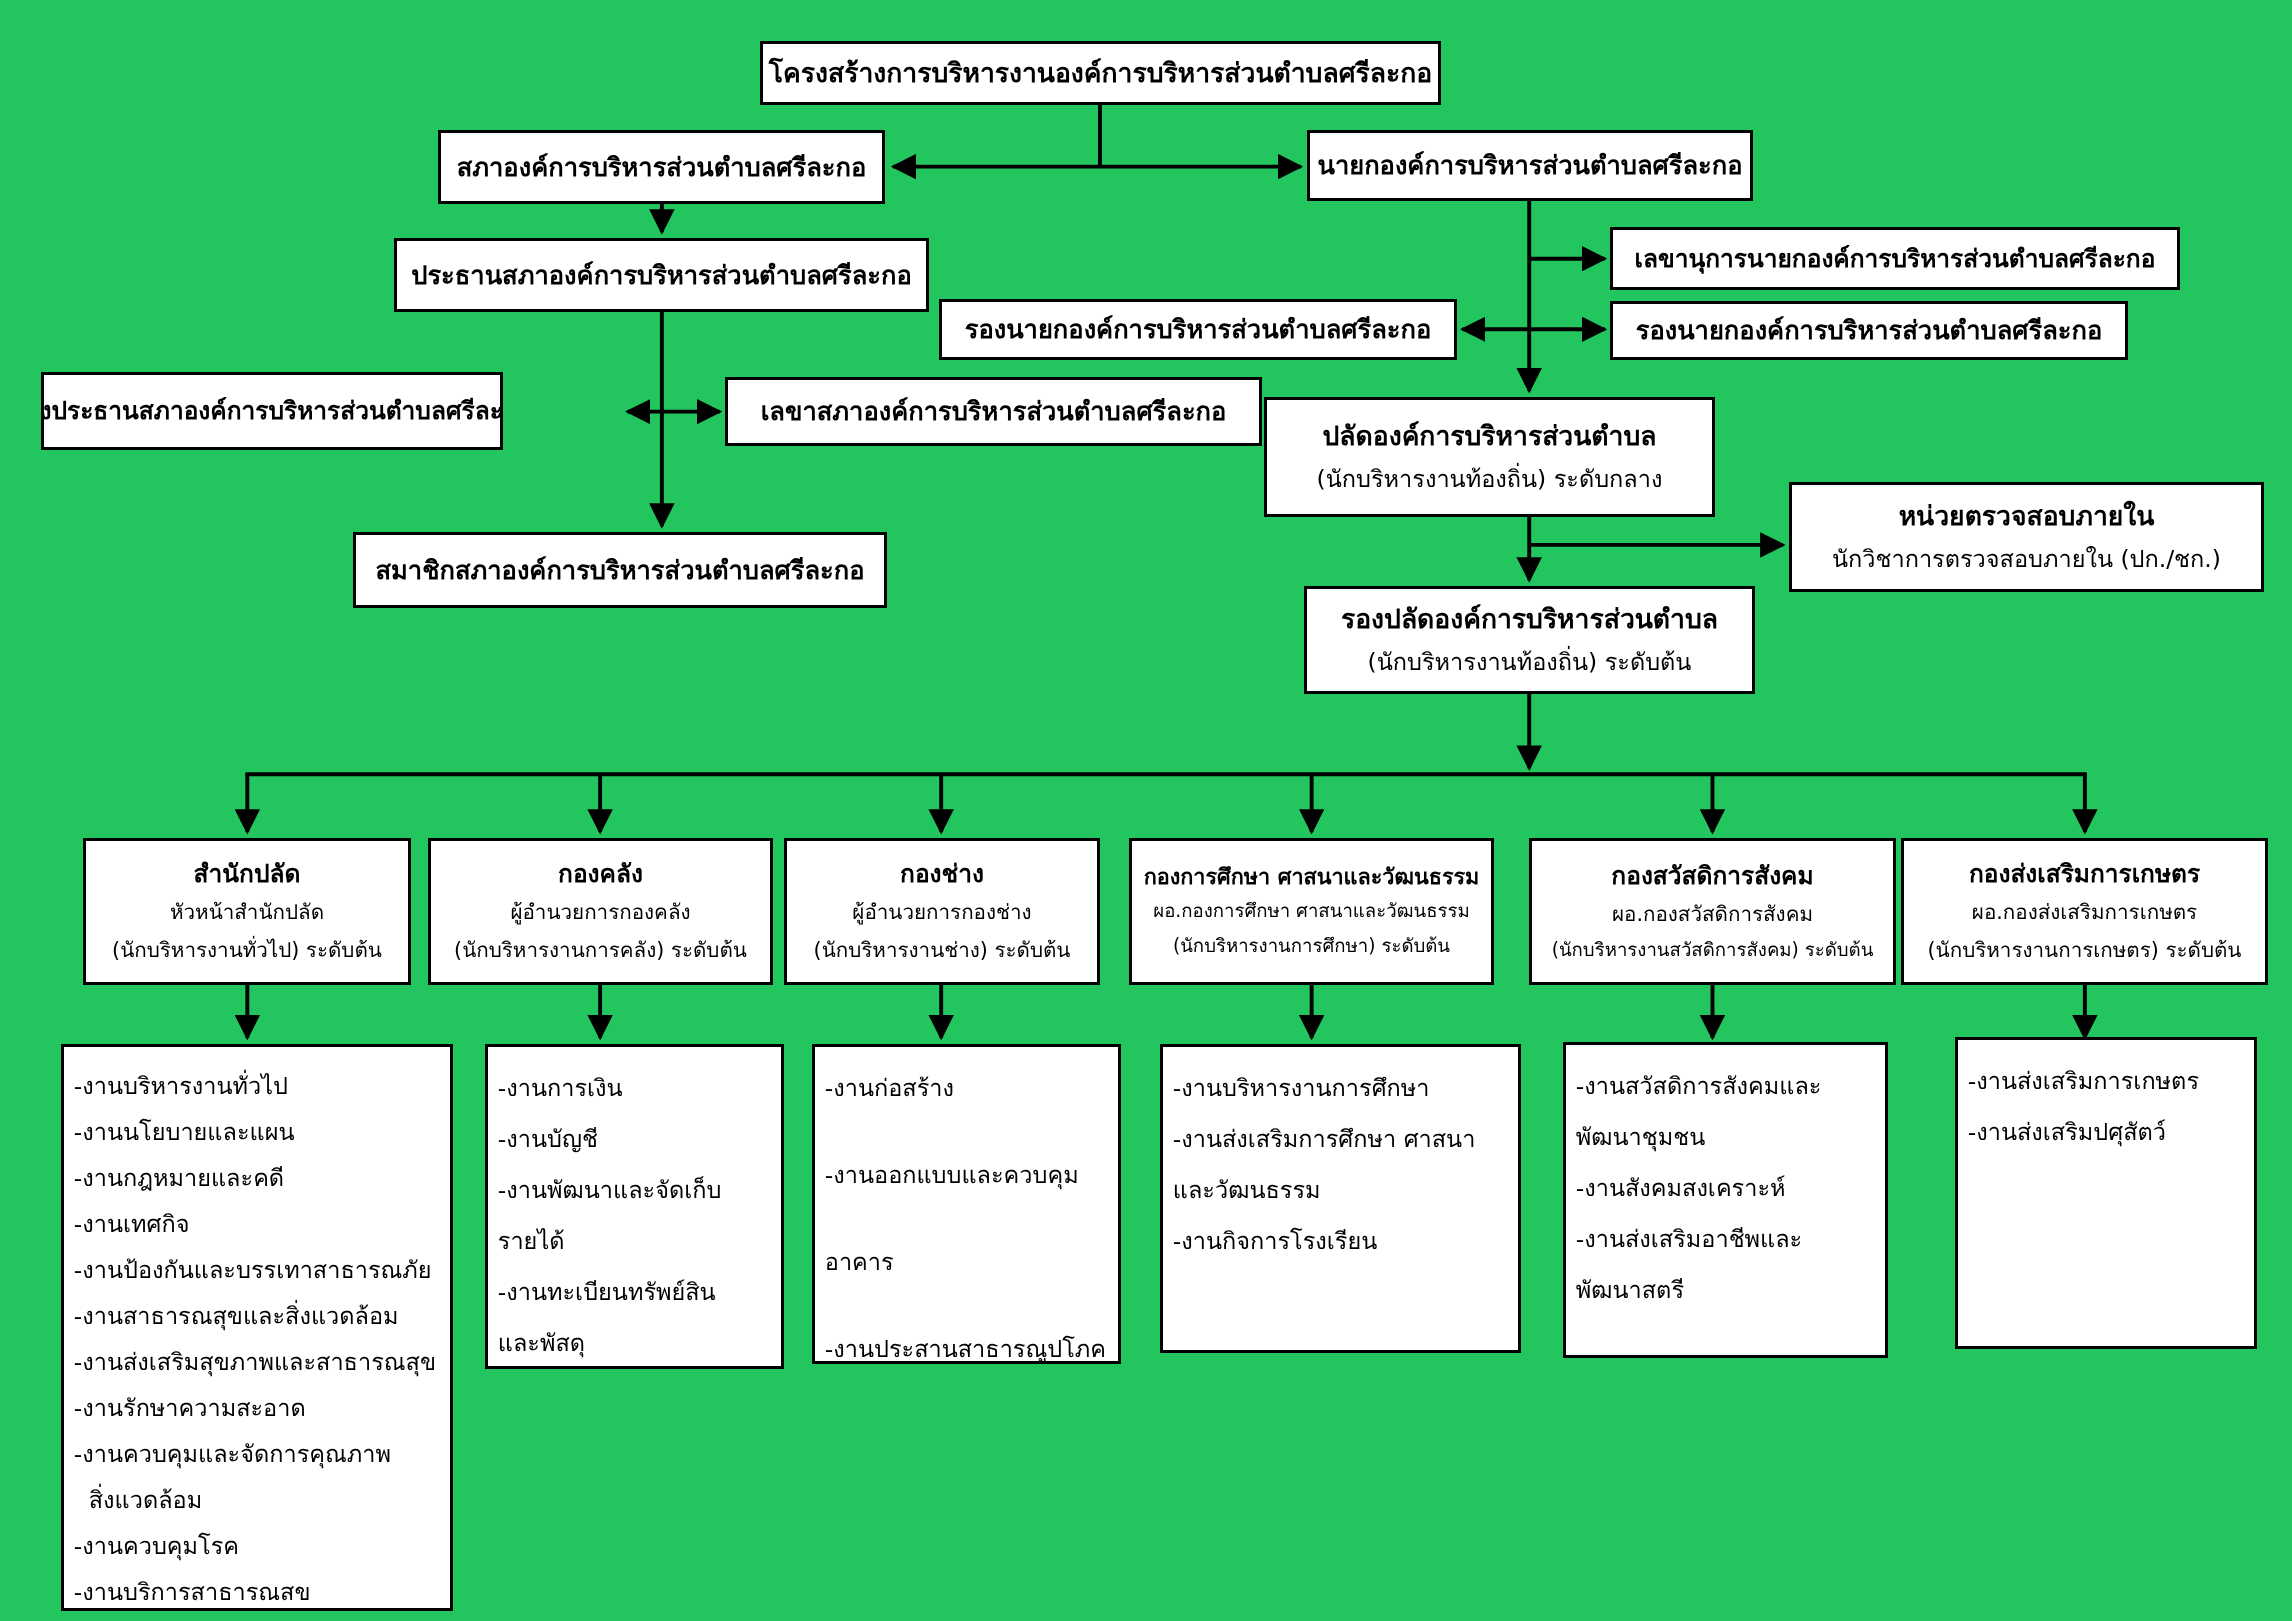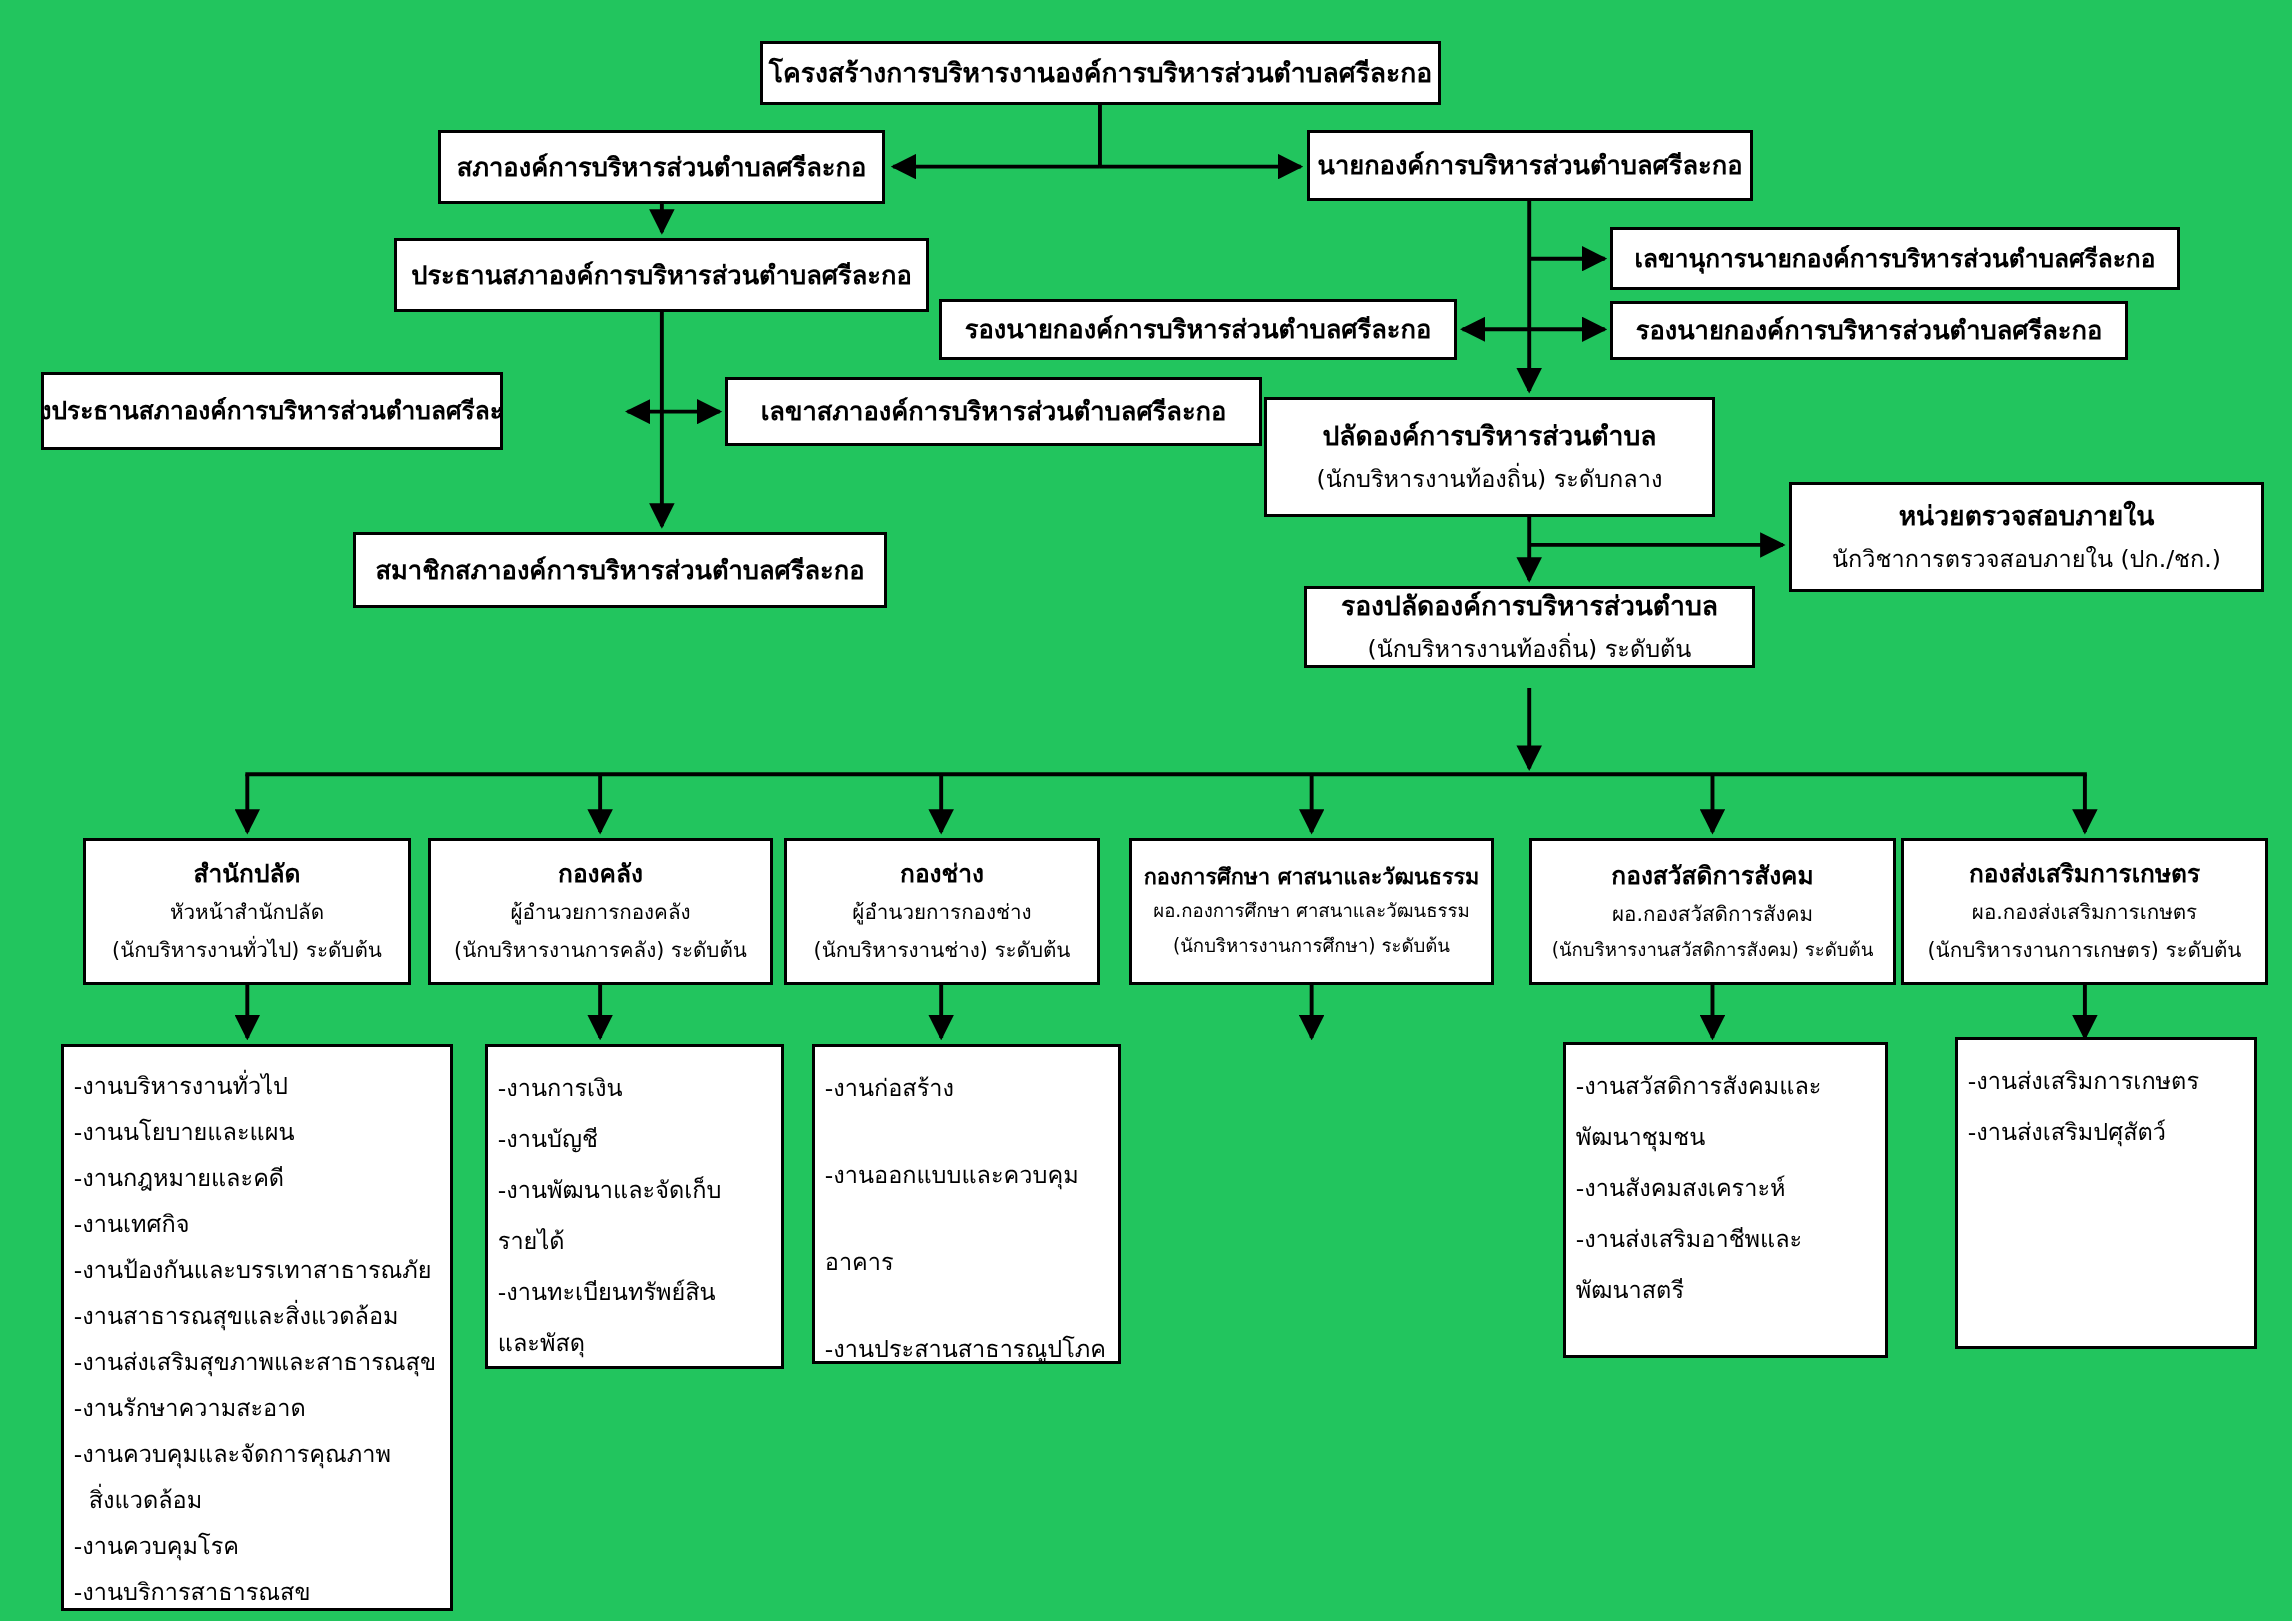--- a/index.html
+++ b/index.html
@@ -125,21 +125,21 @@
   <div class="box" style="left:1264px;top:397px;width:451px;height:120px;">
     <div class="main">ปลัดองค์การบริหารส่วนตำบล</div>
     <div class="sub">(นักบริหารงานท้องถิ่น) ระดับกลาง</div>
   </div>
 
   <div class="box" style="left:1789px;top:482px;width:475px;height:110px;">
     <div class="main">หน่วยตรวจสอบภายใน</div>
     <div class="sub">นักวิชาการตรวจสอบภายใน  (ปก./ชก.)</div>
   </div>
 
-  <div class="box" style="left:1304px;top:586px;width:451px;height:82px;">
+  <div class="box" style="left:1304px;top:586px;width:451px;height:108px;">
     <div class="main">รองปลัดองค์การบริหารส่วนตำบล</div>
     <div class="sub">(นักบริหารงานท้องถิ่น) ระดับต้น</div>
   </div>
 
   <div class="box" style="left:83px;top:838px;width:328px;height:147px;">
     <div class="dept-name">สำนักปลัด</div>
     <div class="dept-sub">หัวหน้าสำนักปลัด</div>
     <div class="dept-sub">(นักบริหารงานทั่วไป) ระดับต้น</div>
   </div>
   <div class="box" style="left:428px;top:838px;width:345px;height:147px;">
@@ -190,20 +190,26 @@
       <div class="task-line">-งานทะเบียนทรัพย์สิน</div>
       <div class="task-line">และพัสดุ</div>
     </div>
   <div class="box tasks lh52" style="left:812px;top:1044px;width:309px;height:320px;gap:36px;">
       <div class="task-line">-งานก่อสร้าง</div>
       <div class="task-line">-งานออกแบบและควบคุม</div>
       <div class="task-line">อาคาร</div>
       <div class="task-line">-งานประสานสาธารณูปโภค</div>
       <div class="task-line">-งานผังเมือง</div>
     </div>
+  <div class="box tasks lh52" style="left:1160px;top:1044px;width:361px;height:309px;">
+      <div class="task-line">-งานบริหารงานการศึกษา</div>
+      <div class="task-line">-งานส่งเสริมการศึกษา ศาสนา</div>
+      <div class="task-line">และวัฒนธรรม</div>
+      <div class="task-line">-งานกิจการโรงเรียน</div>
+    </div>
   <div class="box tasks lh52" style="left:1563px;top:1042px;width:325px;height:316px;">
       <div class="task-line">-งานสวัสดิการสังคมและ</div>
       <div class="task-line">พัฒนาชุมชน</div>
       <div class="task-line">-งานสังคมสงเคราะห์</div>
       <div class="task-line">-งานส่งเสริมอาชีพและ</div>
       <div class="task-line">พัฒนาสตรี</div>
     </div>
   <div class="box tasks lh52" style="left:1955px;top:1037px;width:302px;height:312px;">
       <div class="task-line">-งานส่งเสริมการเกษตร</div>
       <div class="task-line">-งานส่งเสริมปศุสัตว์</div>

